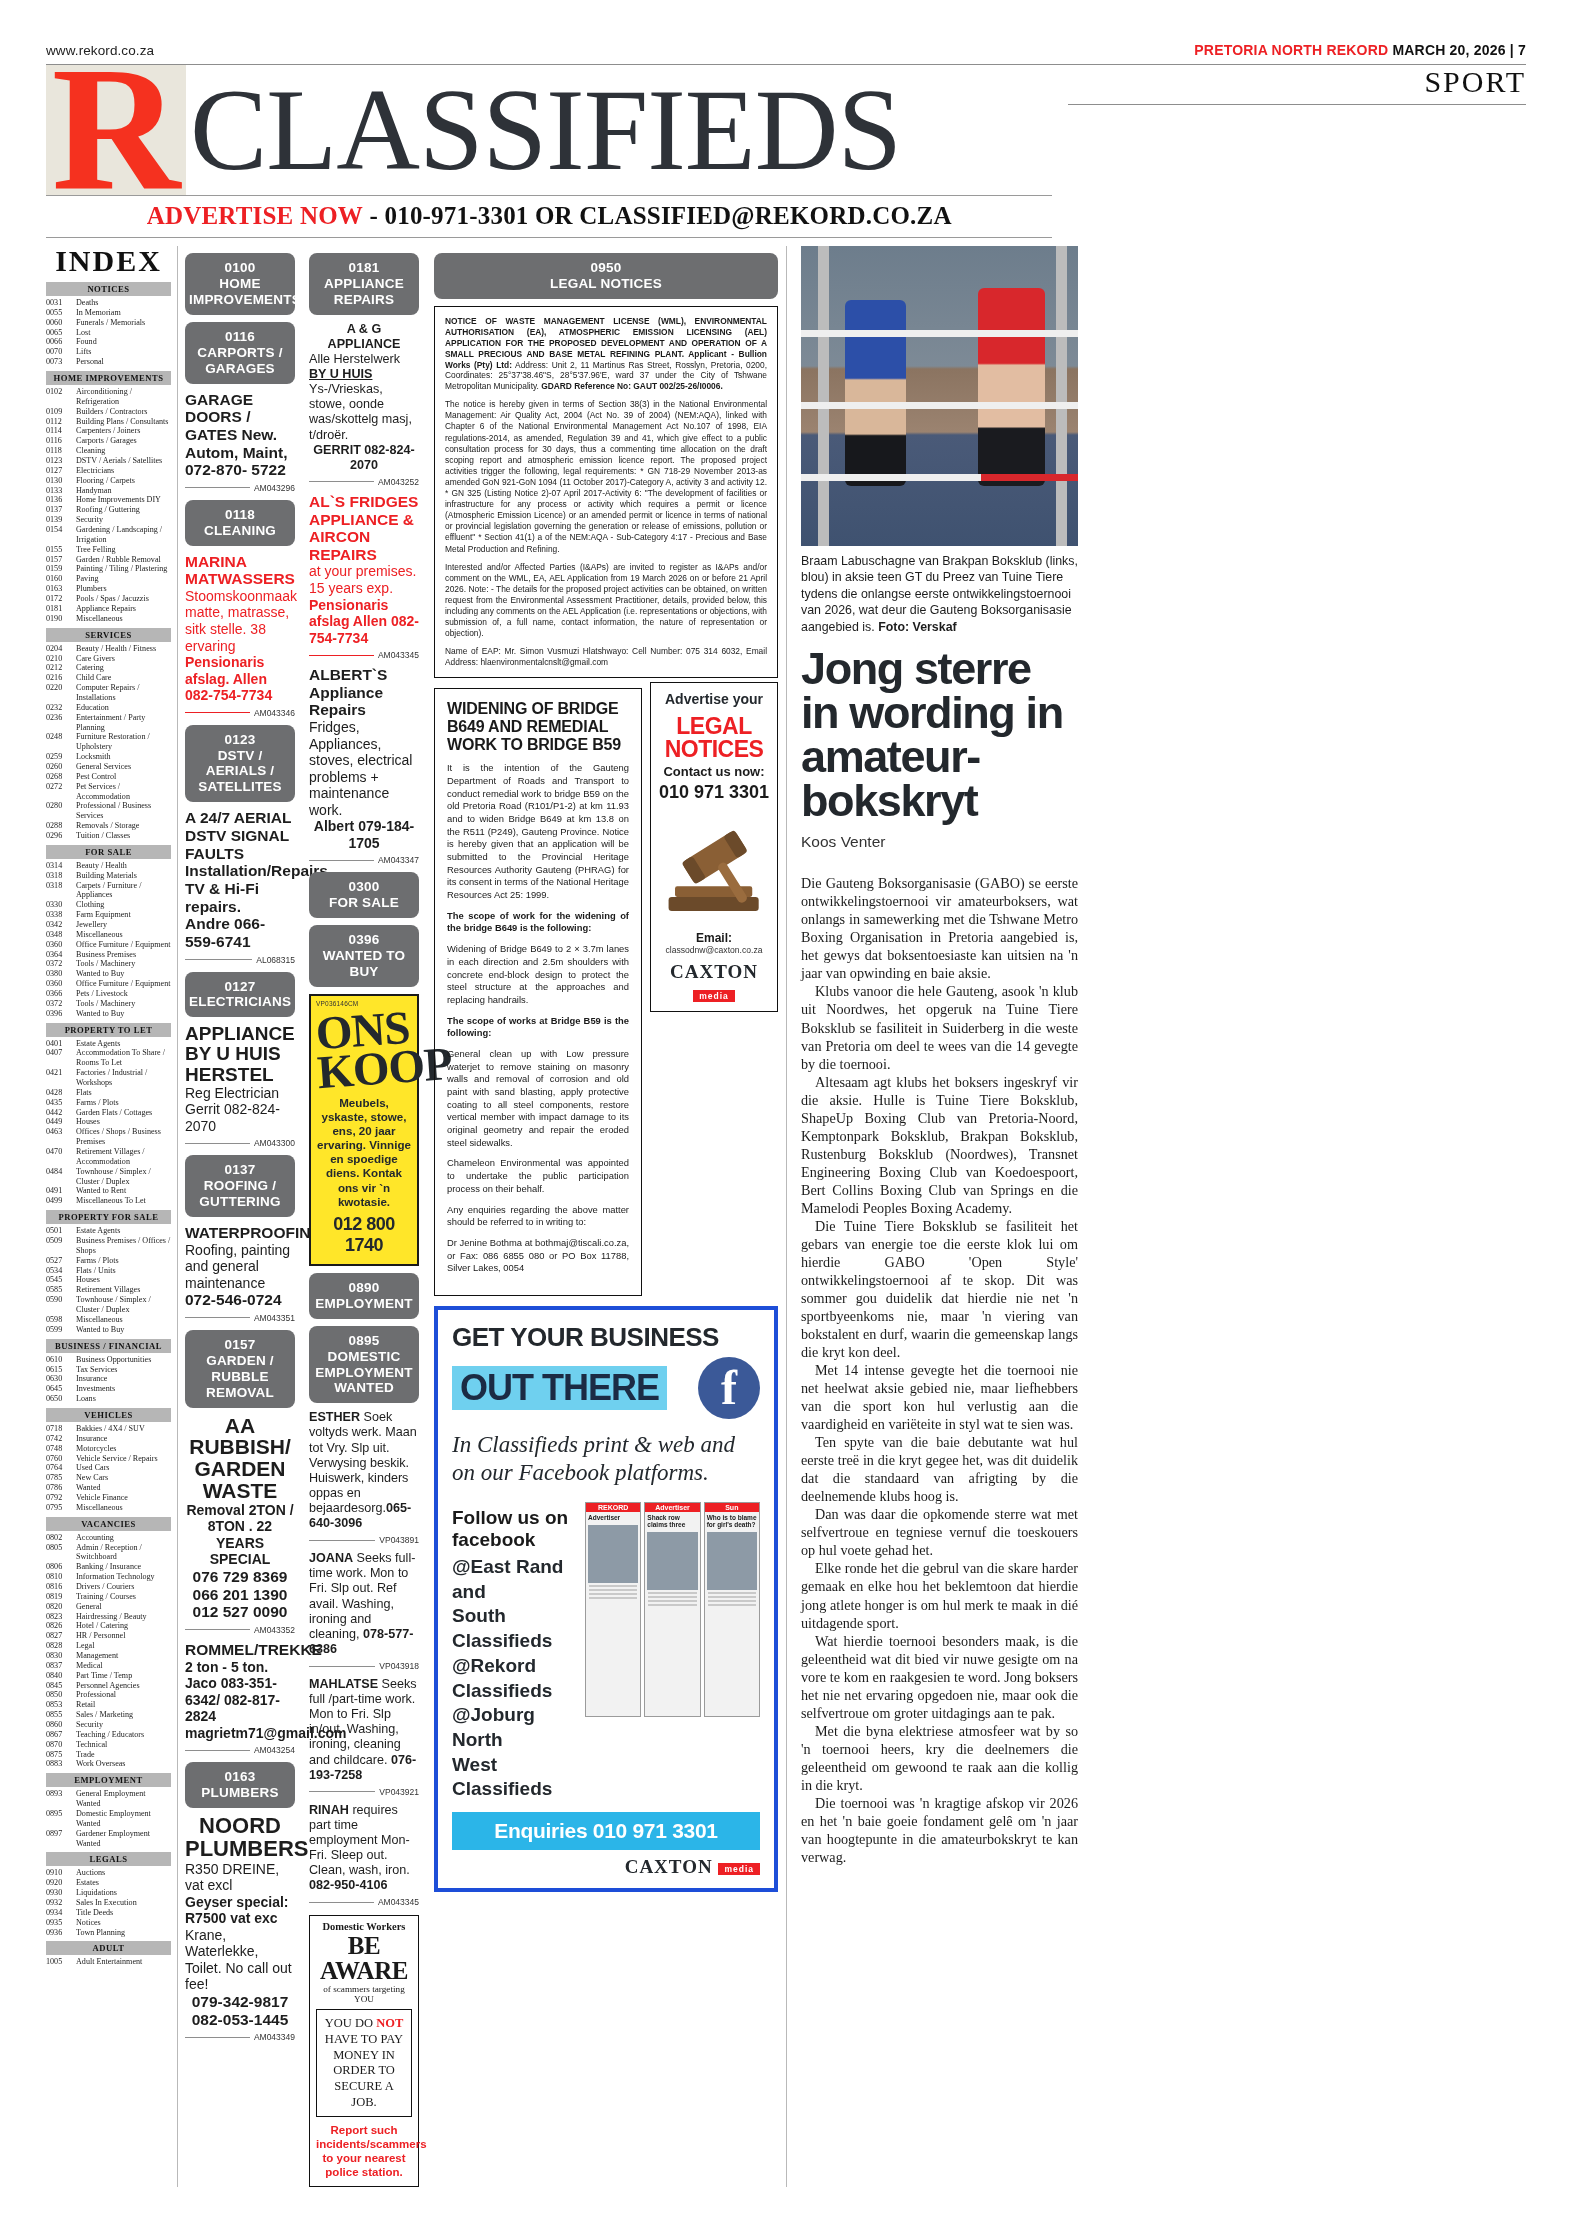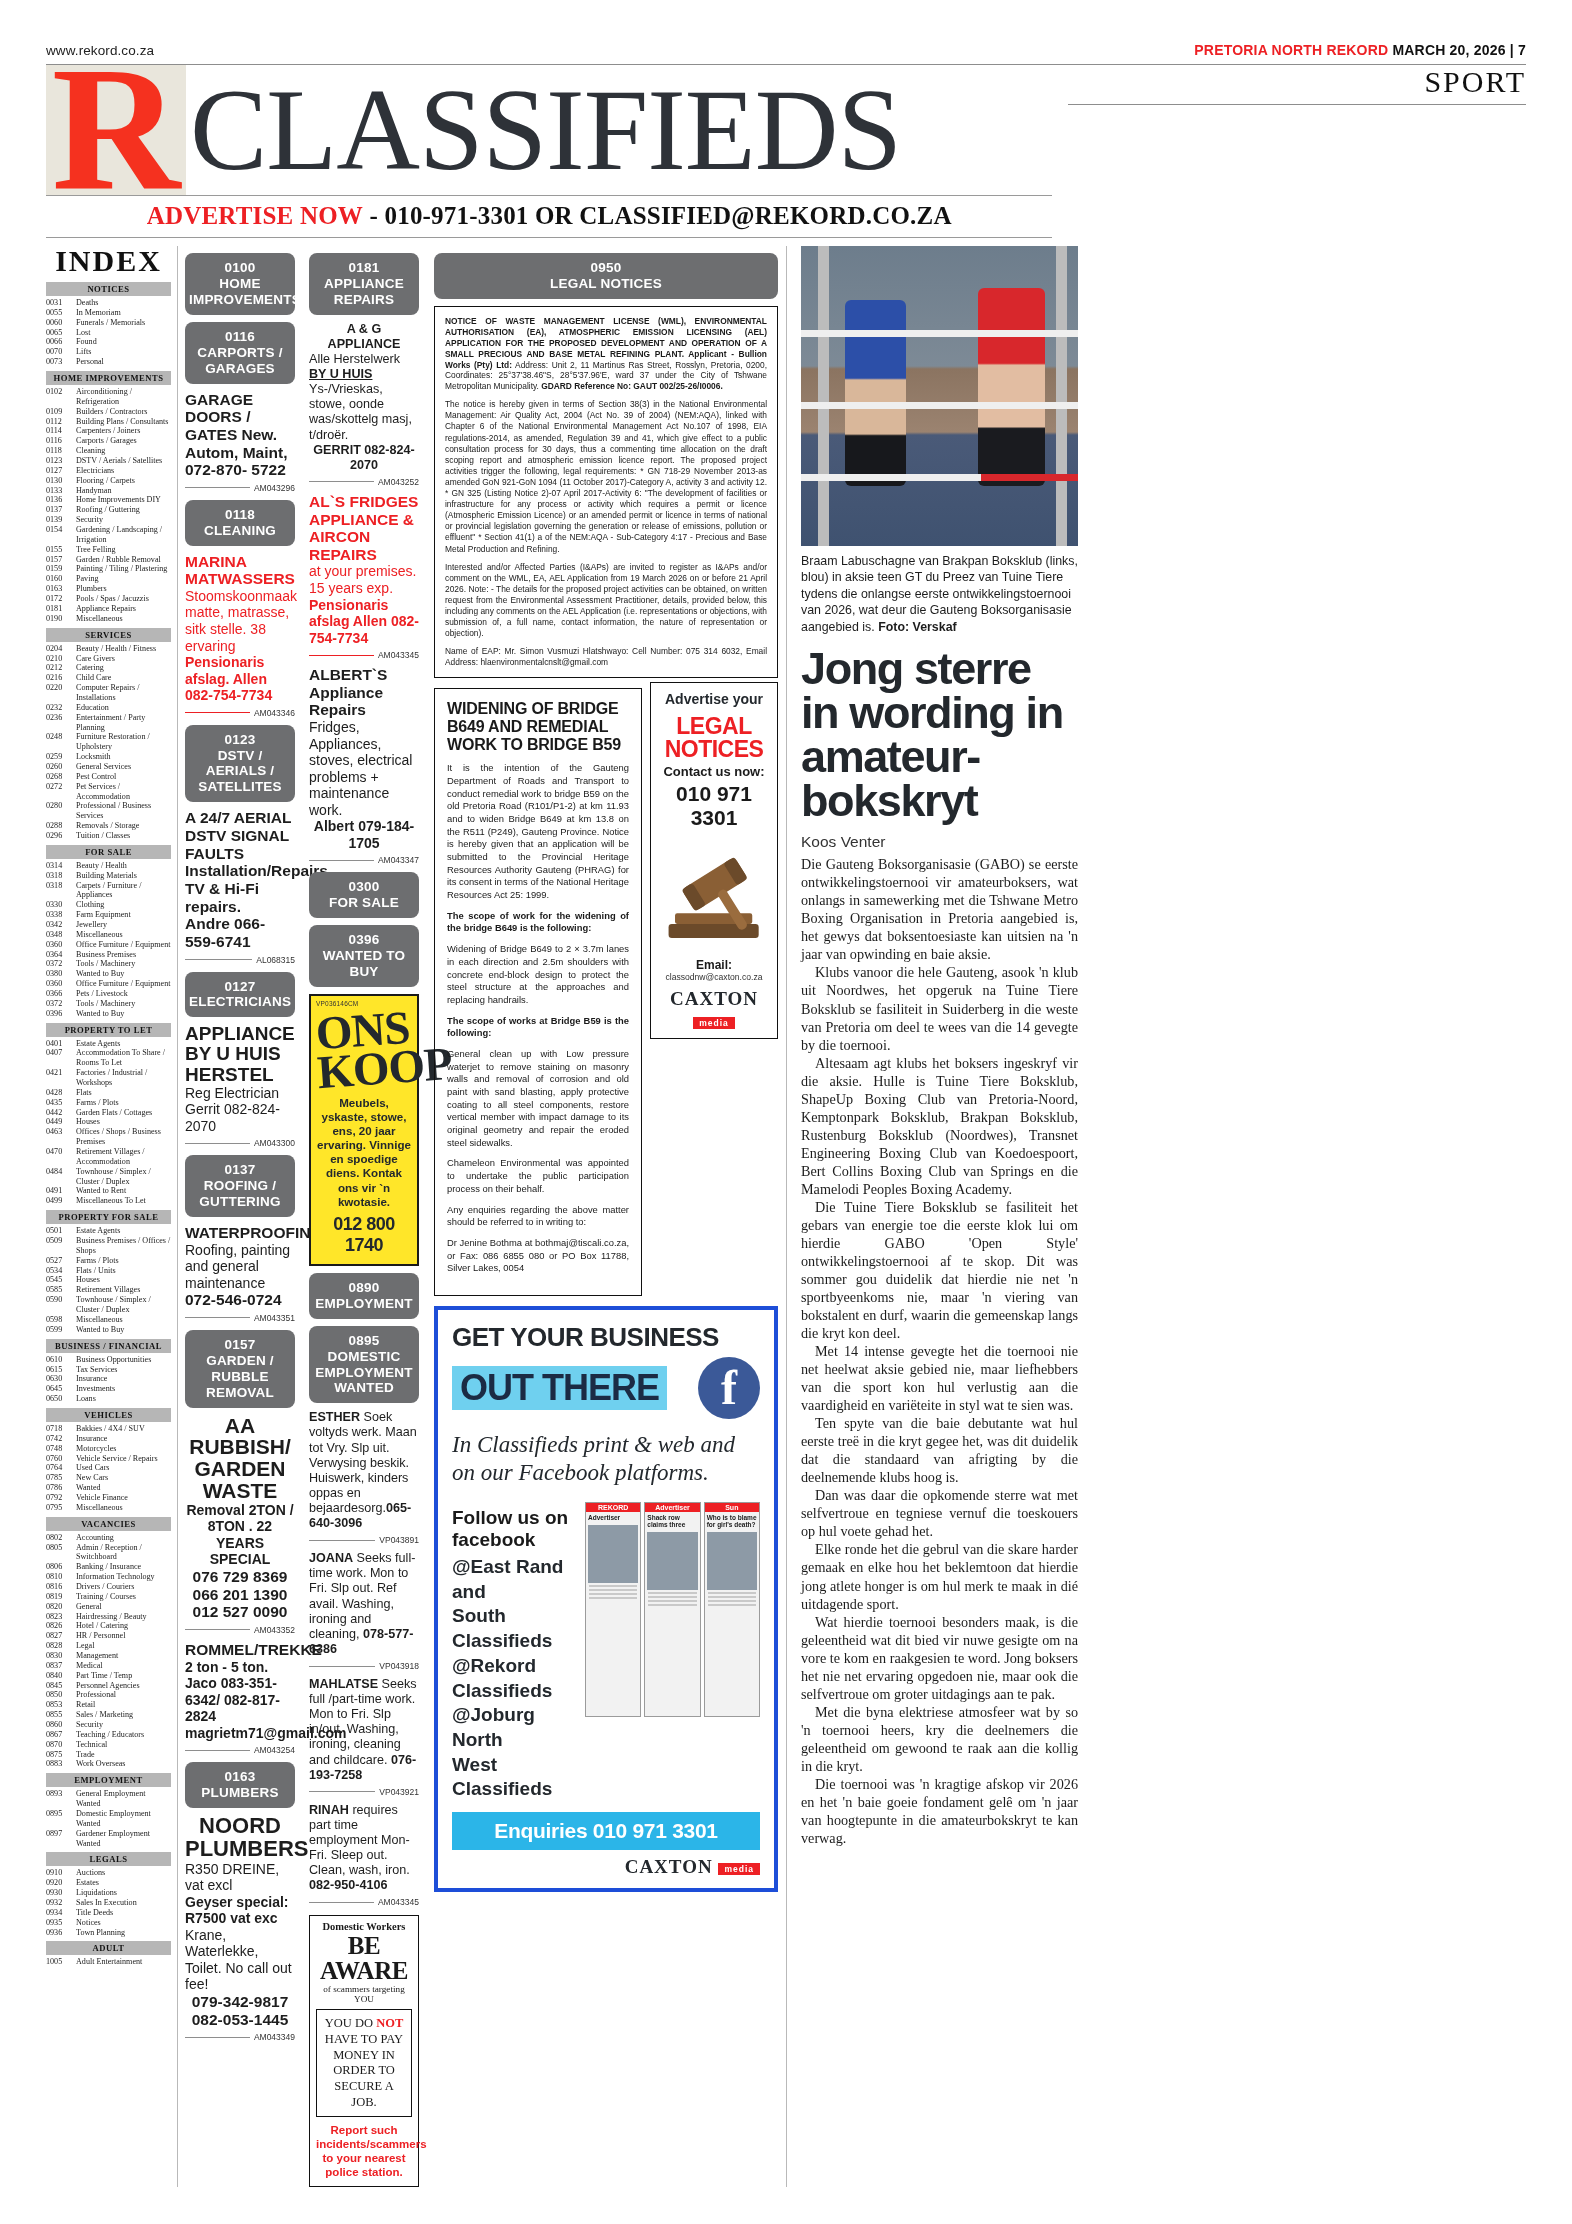--- a/index.html
+++ b/index.html
@@ -99,21 +99,21 @@
   .bridgebox h3 { font-size:16px; font-weight:700; line-height:1.1; margin:0 0 9px;
                   letter-spacing:-.2px; }
   .bridgebox p { font-size:9.4px; line-height:1.35; margin:0 0 8px; text-align:justify; }
 
   
   .legalad { border:1.2px solid #111; text-align:center; padding:8px 6px 6px; margin-top:4px; }
   .legalad .adv { font-size:14px; font-weight:700; color:#23282d; line-height:1.15; }
   .legalad .ln-red { color:#ed2024; font-weight:700; font-size:23px; line-height:1.02;
                      margin:7px 0 4px; letter-spacing:-.5px; }
   .legalad .contact { font-size:13px; font-weight:700; line-height:1.15; margin-top:4px;}
-  .legalad .phone { font-size:21px; font-weight:700; margin:2px 0 4px; }
+  .legalad .phone { font-size:18px; font-weight:700; margin:2px 0 4px; }
   .gavel { height:118px; margin:6px auto 4px; display:block; }
   .legalad .email { font-size:12px; font-weight:700; margin-top:3px;}
   .legalad .mail { font-size:8.6px; color:#333; }
   .caxton { margin-top:6px; font-family:"Liberation Serif", serif; font-size:19px;
             font-weight:700; color:#23282d; letter-spacing:1px; }
   .caxton .media { display:inline-block; background:#ed2024; color:#fff; font-family:"Liberation Sans",sans-serif;
                    font-size:8.5px; font-weight:700; padding:1px 6px; letter-spacing:1px; vertical-align:middle;}
 
   
   .promo { border:4px solid #1d4ed8; margin-top:10px; padding:12px 14px 10px; }
@@ -150,21 +150,21 @@
   .photo .redrope { position:absolute; left:0; right:0; height:7px; background:#d8272c; top:76%; width:35%; right:0; left:auto;}
   .photo .boxerblue { position:absolute; left:16%; top:18%; width:22%; height:62%;
                       background:linear-gradient(#2c4fa8 0%, #2c4fa8 42%, #d9b79a 43%, #d9b79a 72%, #17181c 73%); border-radius:6px;}
   .photo .boxerred { position:absolute; right:12%; top:14%; width:24%; height:66%;
                      background:linear-gradient(#d8272c 0%, #d8272c 38%, #e2bda2 39%, #e2bda2 70%, #1a1b1f 71%); border-radius:6px;}
   .photo .post { position:absolute; top:0; bottom:0; width:11px; background:#bcbcbc; }
   .caption { font-size:12.4px; line-height:1.32; color:#1d1d1d; margin-top:7px; }
   .caption b { font-weight:700; }
   .headline { font-size:45px; font-weight:700; line-height:.98; color:#23282d;
               letter-spacing:-1.4px; margin:12px 0 10px; }
-  .byline { font-size:15.5px; color:#333; margin-bottom:4px; }
+  .byline { font-size:15.5px; color:#333; margin-bottom:23px; }
   .artbody { font-family:"Liberation Serif", serif; font-size:14.2px; line-height:1.27;
              color:#1c1c1c; text-align:justify; }
   .artbody p { margin:0; text-indent:14px; }
   .artbody p.first { text-indent:0; }
 
   
   .papers { display:flex; gap:3px; margin-top:9px; }
   .mini { flex:1; border:1px solid #9b9b9b; background:#f2f2f2; height:215px; position:relative; overflow:hidden;}
   .mini .hdr { background:#ed2024; color:#fff; font-size:7px; font-weight:700; text-align:center; padding:1px 0;}
   .mini .hl { font-size:6.5px; font-weight:700; padding:2px; line-height:1.1; }

